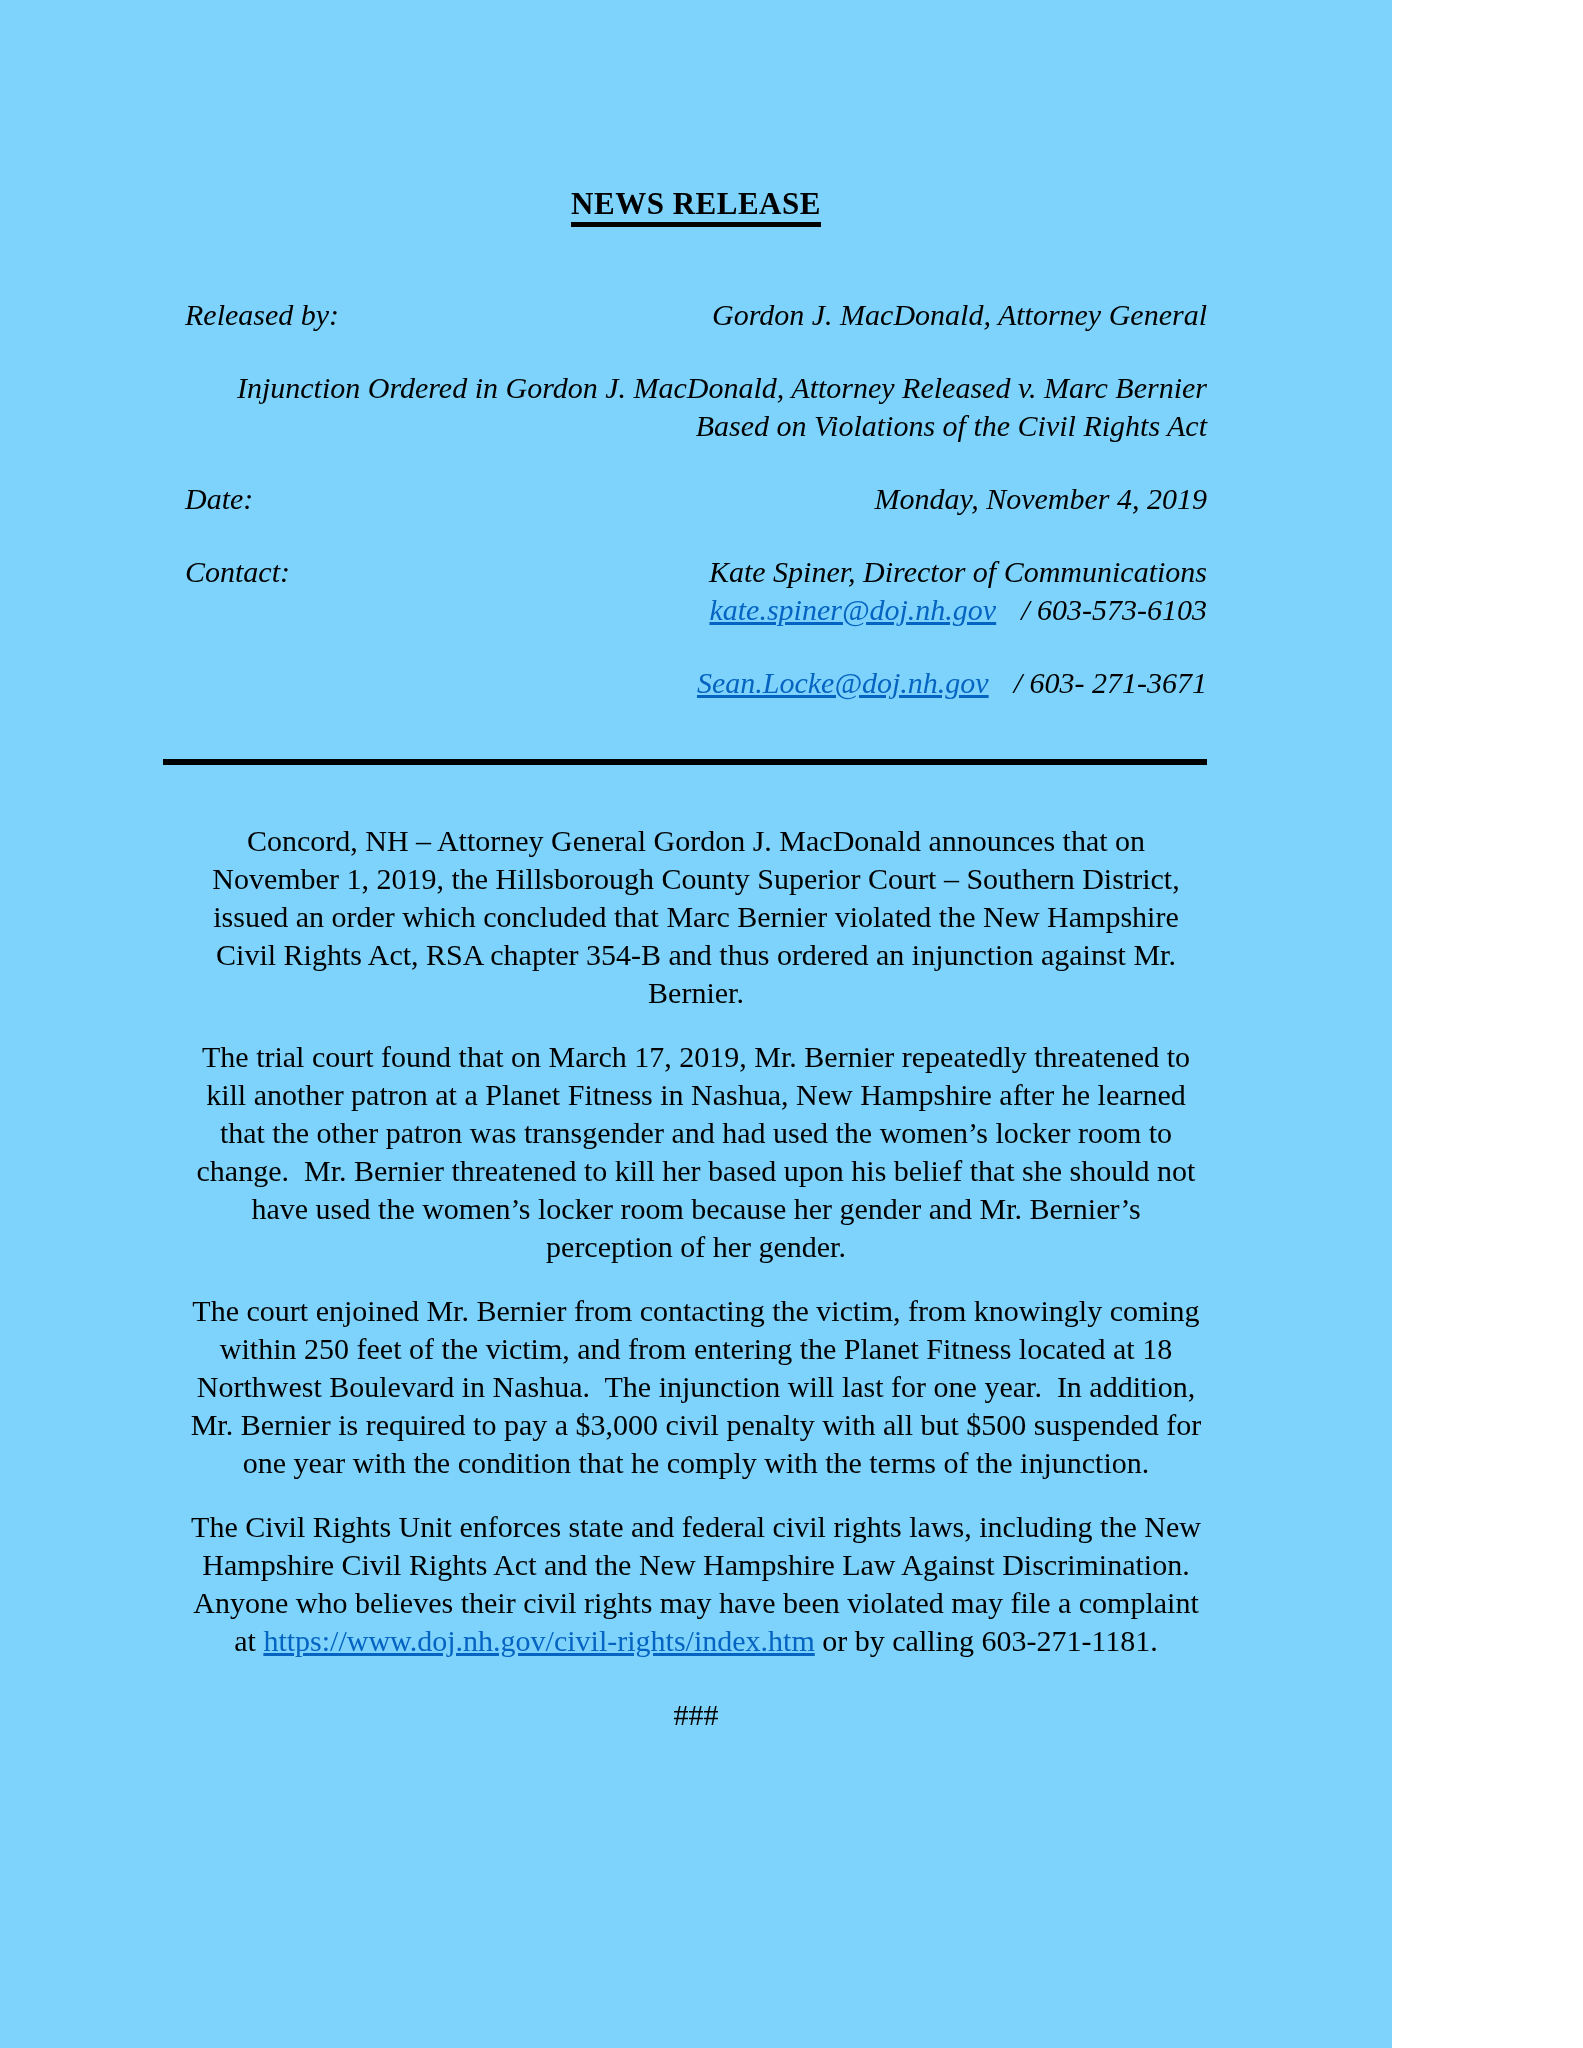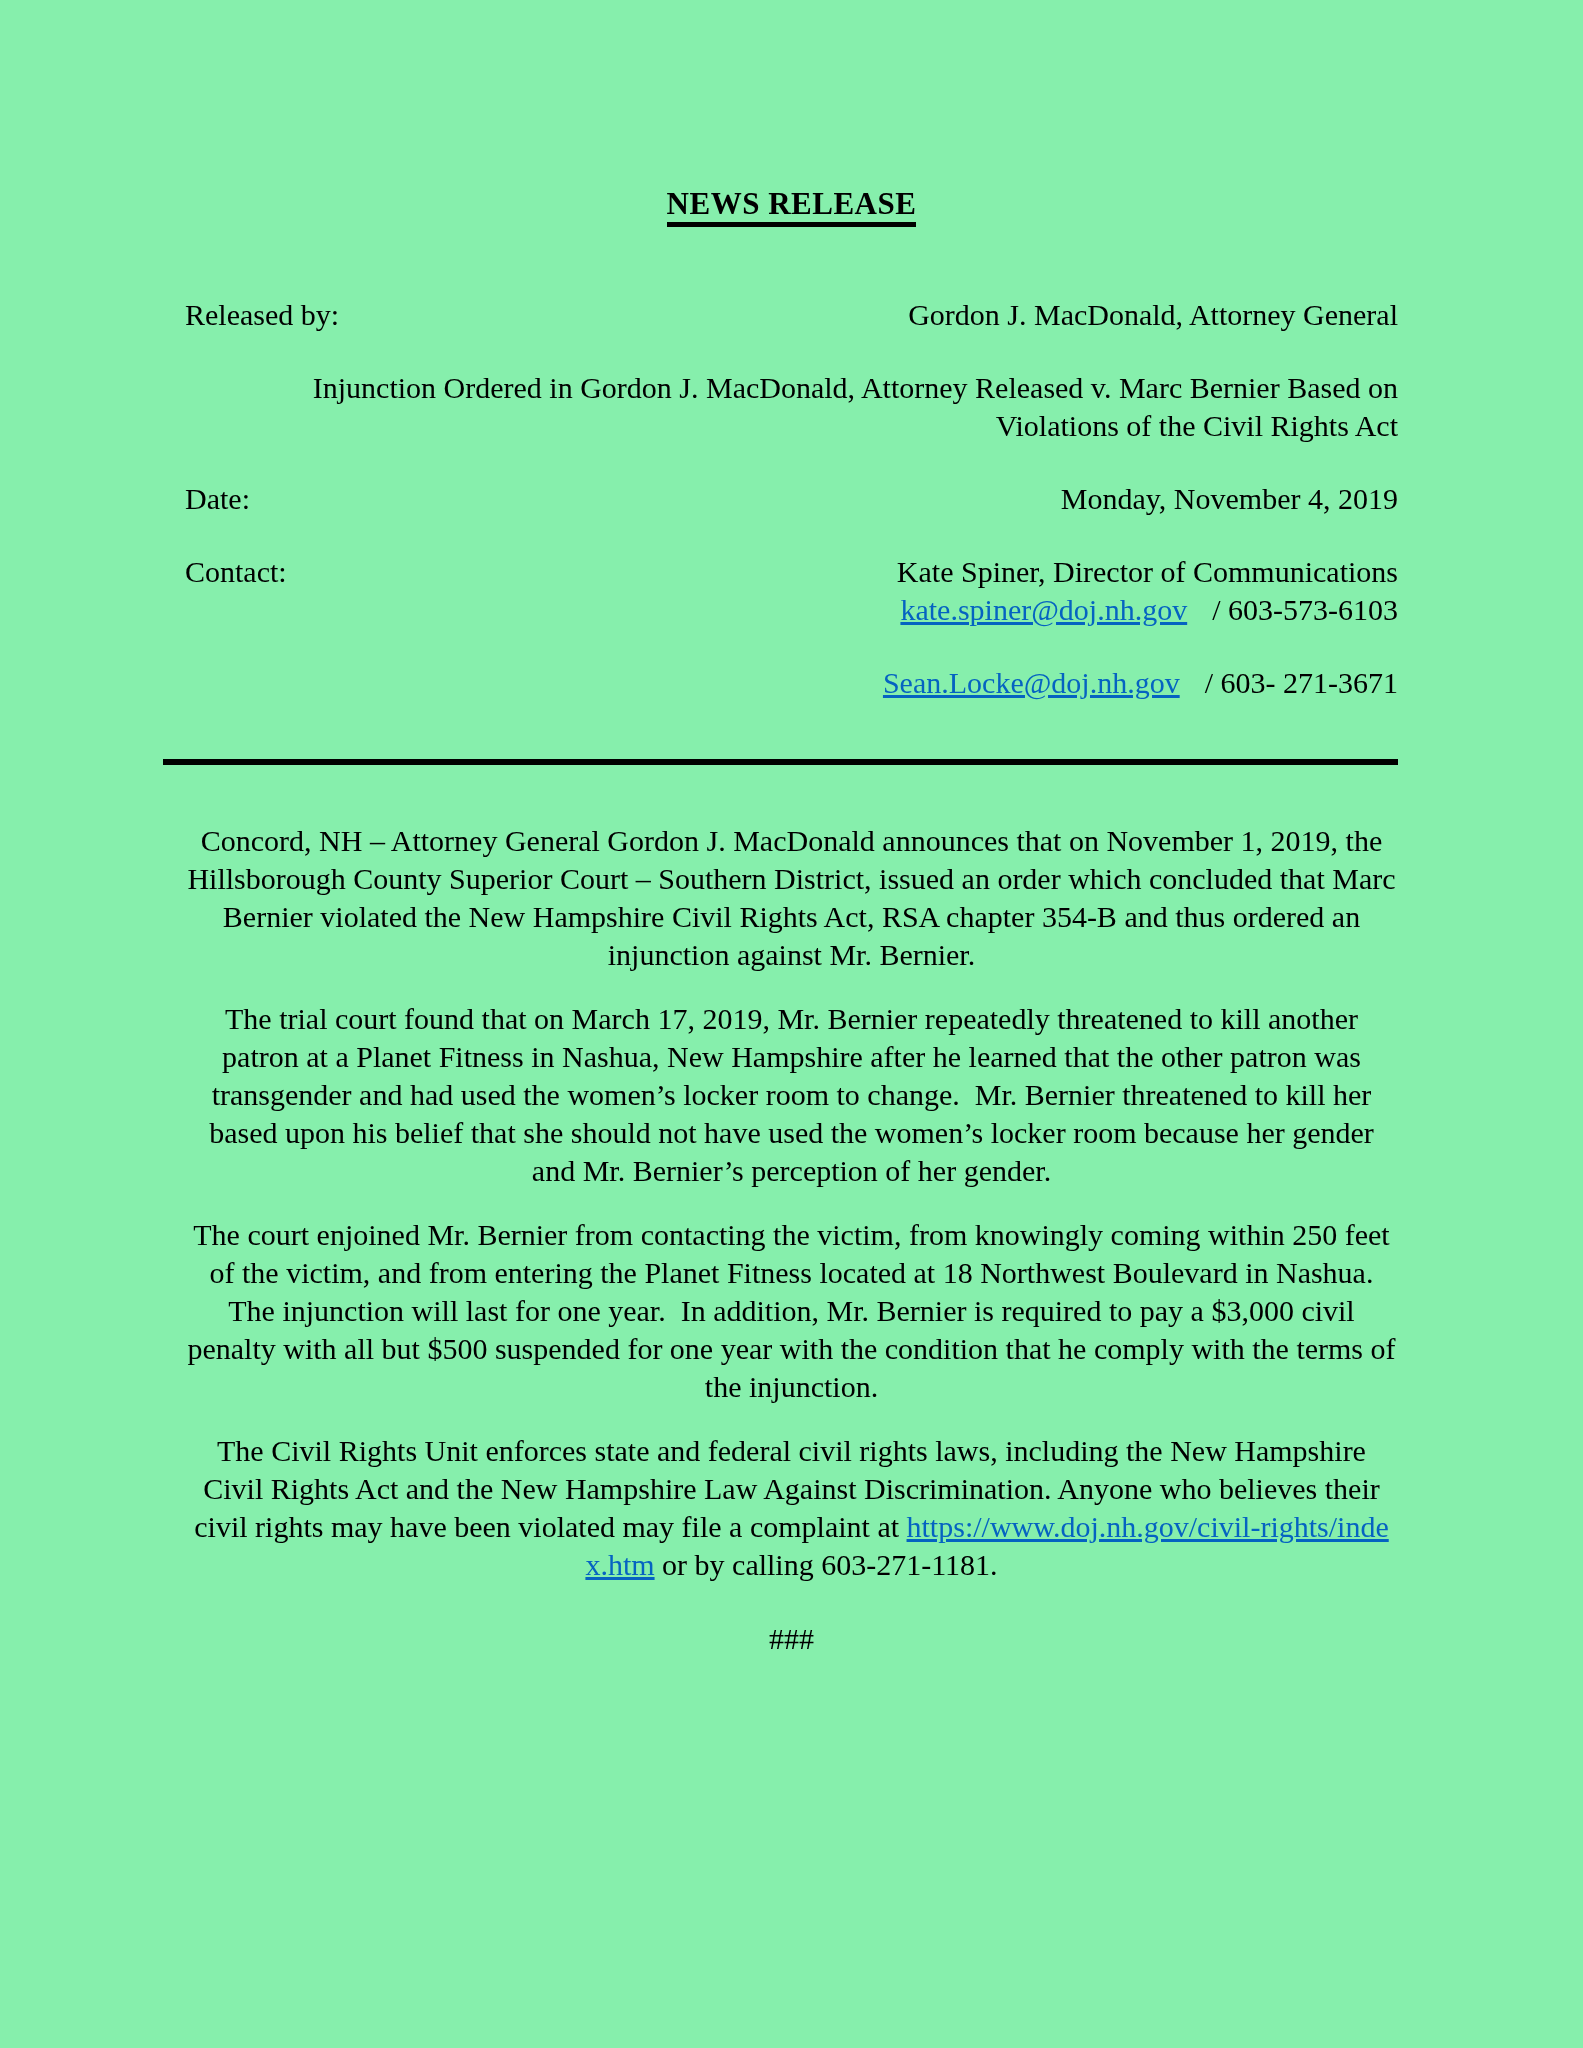--- a/index.html
+++ b/index.html
@@ -6,40 +6,41 @@
   html, body { background: #ffffff; }
   body {
     width: 1583px;
     min-height: 2048px;
     font-family: "Liberation Serif", "DejaVu Serif", serif;
     color: #000000;
     font-size: 30px;
     line-height: 38px;
   }
   .page {
-    width: 1583px;
+    width: 1392px;
     min-height: 2048px;
     padding: 184px 185px 60px 185px;
-    background: #86efac;
+    background: #7dd3fc;
   }
   .title {
     text-align: center;
     font-size: 31px;
     line-height: 40px;
     font-weight: bold;
     margin-bottom: 72px;
   }
   .title-text {
     border-bottom: 5px solid #000000;
     padding-bottom: 1px;
     letter-spacing: 0.5px;
   }
   .meta-row {
     display: flex;
     margin-bottom: 35px;
+    font-style: italic;
   }
   .meta-label {
     width: 280px;
     flex-shrink: 0;
   }
   .meta-value {
     flex: 1;
     text-align: right;
   }
   .divider {

